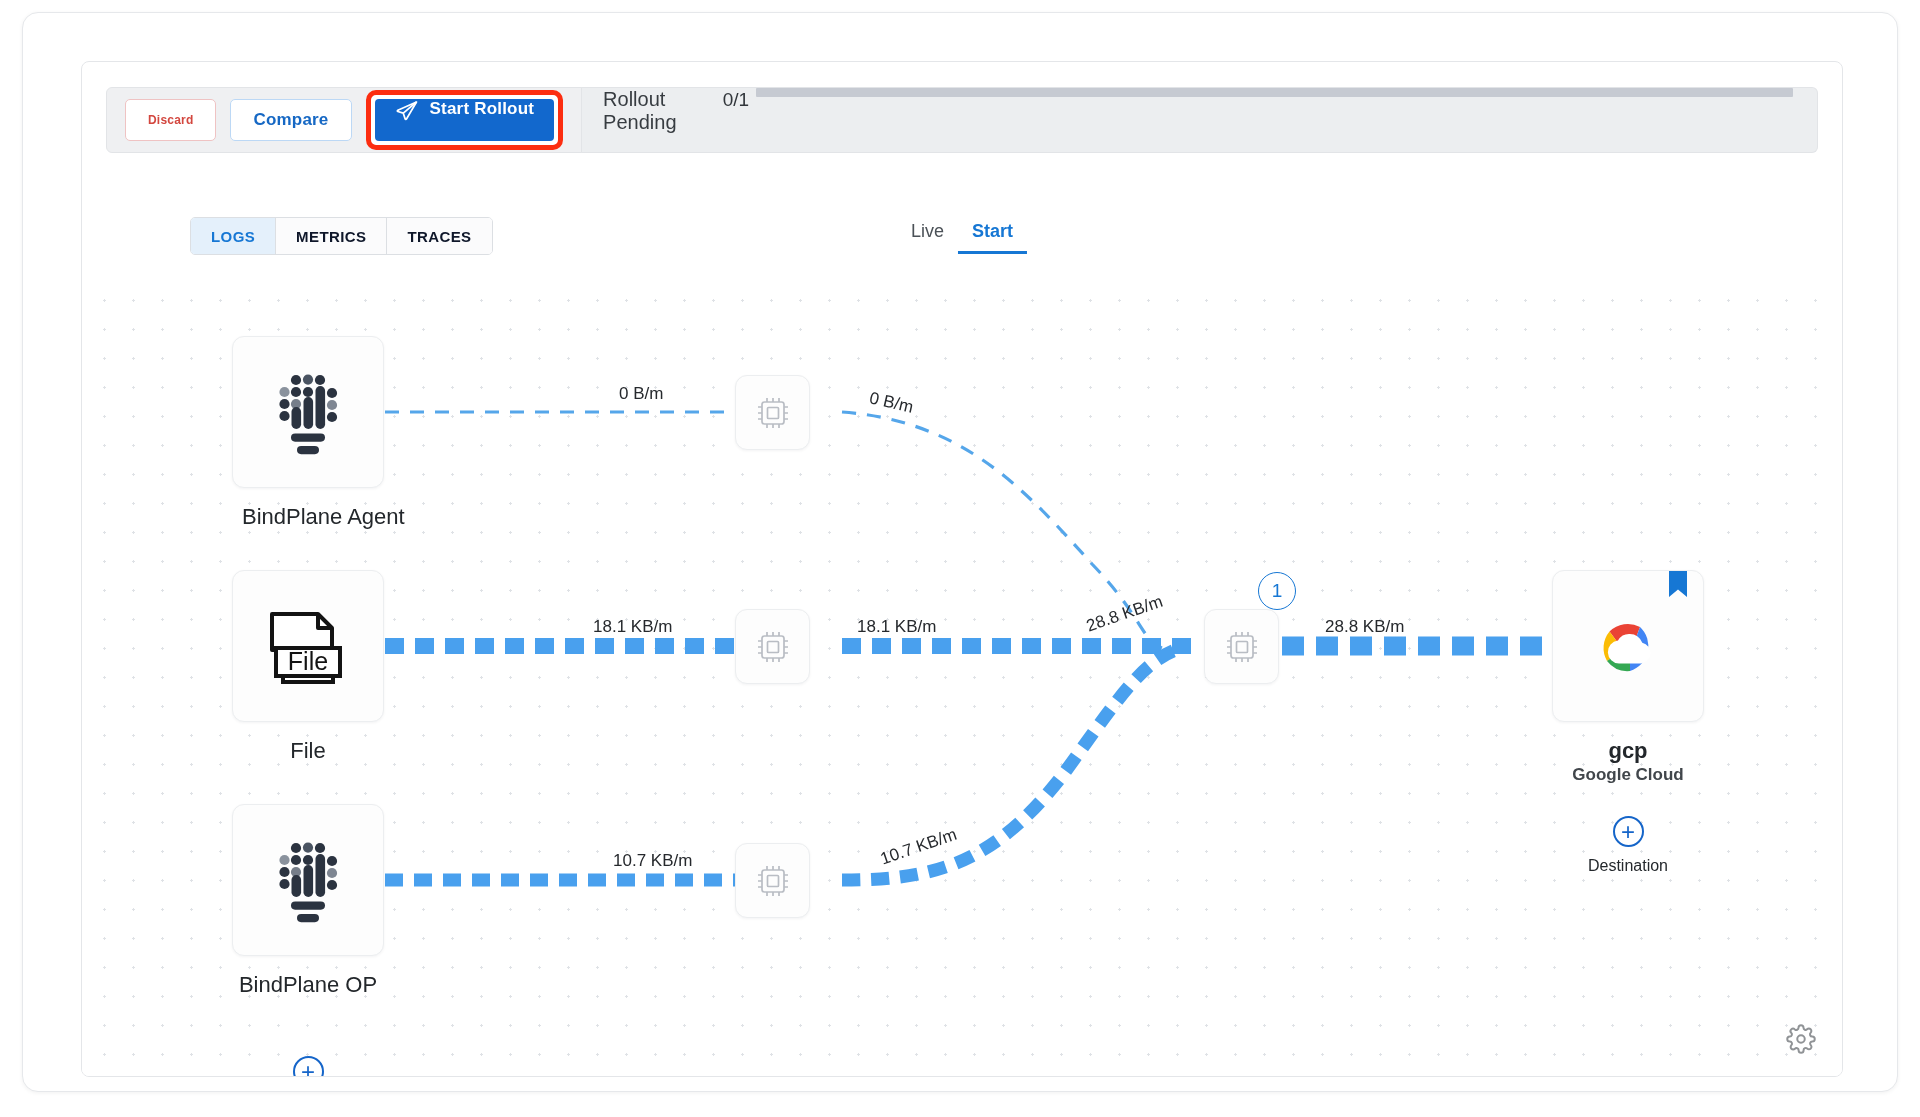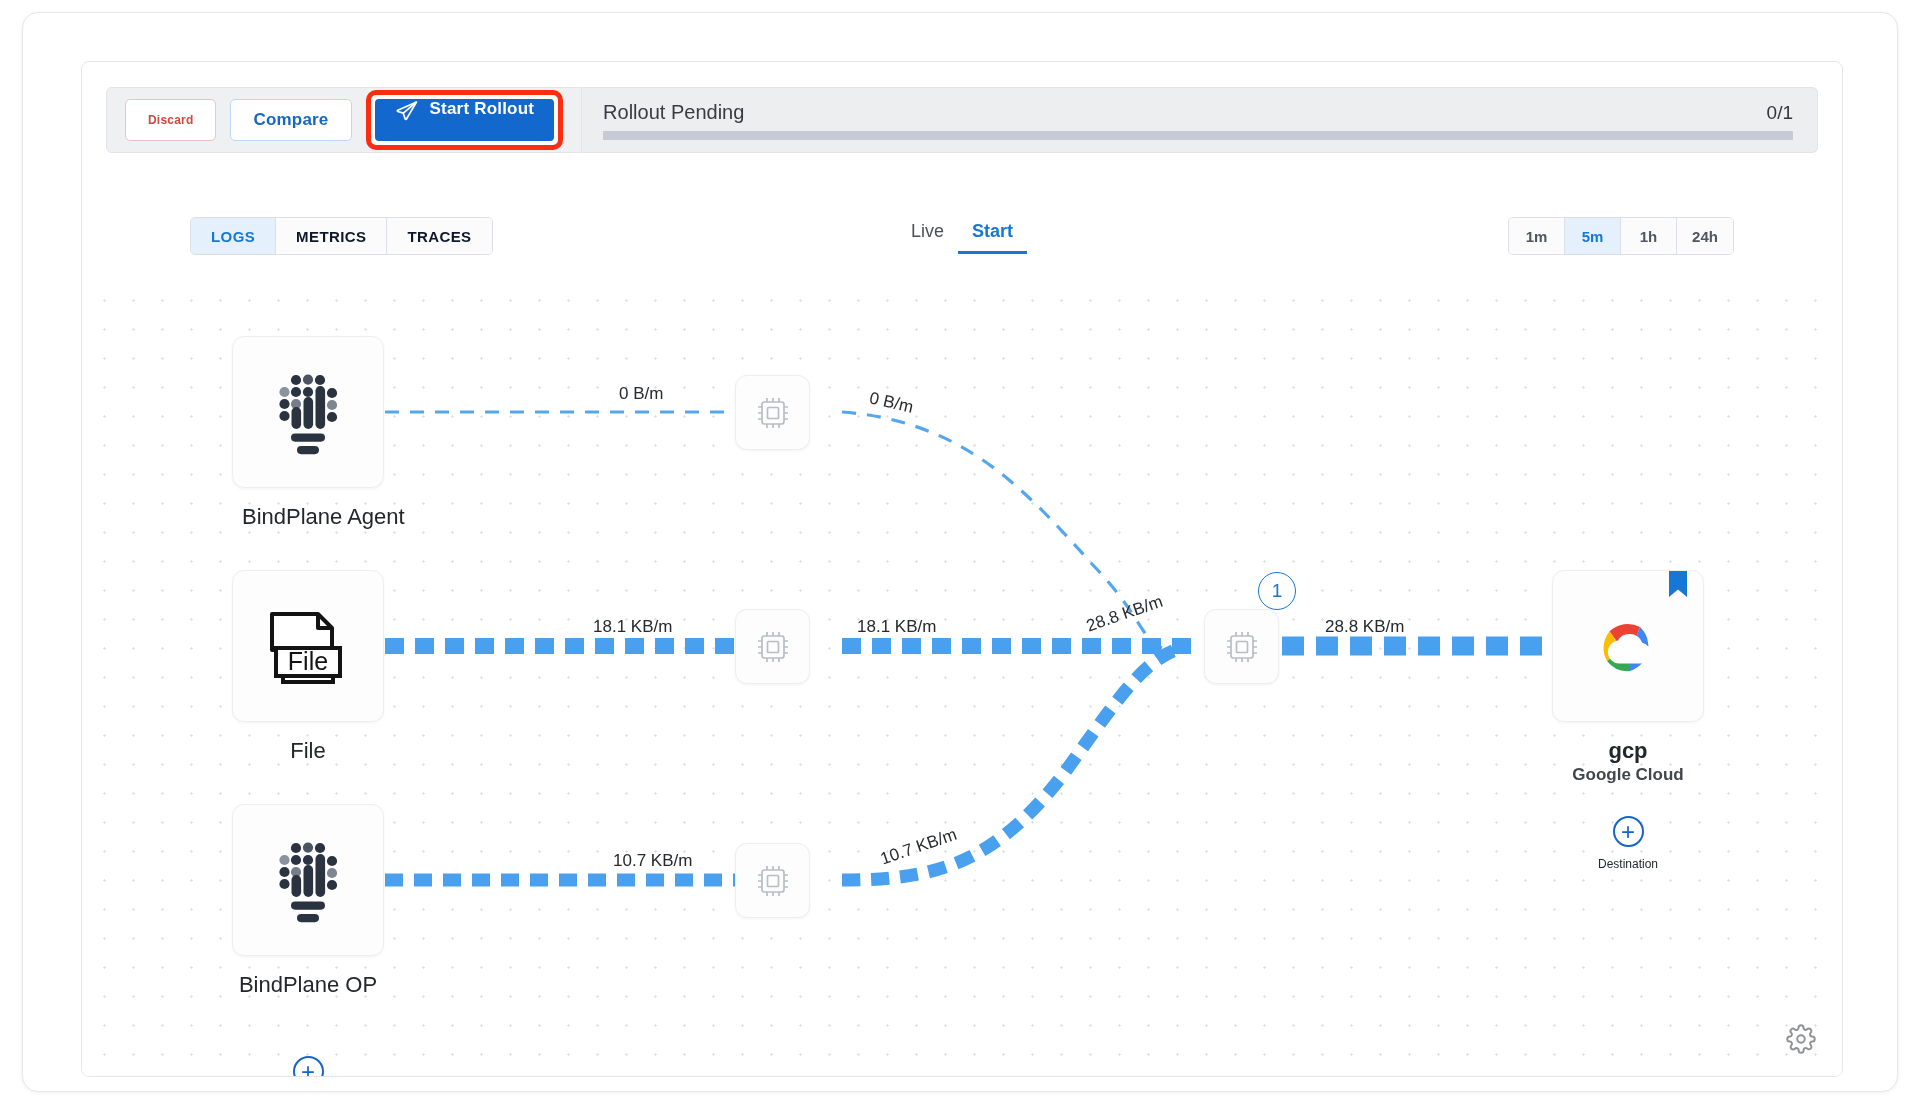--- a/index.html
+++ b/index.html
@@ -119,21 +119,21 @@
   .rollout-status {
     flex: 1;
     height: 66px;
     background: #eceef0;
     border: 1px solid #e2e4e7;
     border-left: none;
     border-radius: 0 6px 6px 0;
     margin-left: -3px;
     padding: 0 24px;
     display: flex;
-    flex-direction: column;
+    flex-direction: row;
     justify-content: center;
     gap: 7px;
     position: relative;
   }
 
   .rollout-status-row {
     display: flex;
     align-items: baseline;
     justify-content: space-between;
   }
@@ -331,21 +331,21 @@
     border: 2.1px solid #1565c9;
     display: flex;
     align-items: center;
     justify-content: center;
     color: #1565c9;
     font-size: 24px;
     line-height: 1;
     font-weight: 400;
   }
   .add-btn .add-label {
-    font-size: 12px;
+    font-size: 16px;
     color: #24282c;
   }
 
   .edge-label {
     position: absolute;
     font-size: 17px;
     color: #26292d;
     white-space: nowrap;
     background: transparent;
   }
@@ -407,26 +407,20 @@
         <div class="seg-tab active">LOGS</div>
         <div class="seg-tab">METRICS</div>
         <div class="seg-tab">TRACES</div>
       </div>
 
       <div class="mid-tabs">
         <div class="mid-tab">Live</div>
         <div class="mid-tab active">Start</div>
       </div>
 
-      <div class="time-tabs">
-        <div class="time-tab">1m</div>
-        <div class="time-tab active">5m</div>
-        <div class="time-tab">1h</div>
-        <div class="time-tab">24h</div>
-      </div>
     </div>
 
     <div class="canvas">
 
       <svg class="edges-svg">
 
         <path d="M 303 136 L 653 136" stroke="#55a6ea" stroke-width="3.2" stroke-dasharray="14 11" fill="none"></path>
 
         <path d="M 760 136 C 880 145, 940 210, 1010 288 C 1060 340, 1060 365, 1080 372" stroke="#55a6ea" stroke-width="3.2" stroke-dasharray="14 11" fill="none"></path>
 

